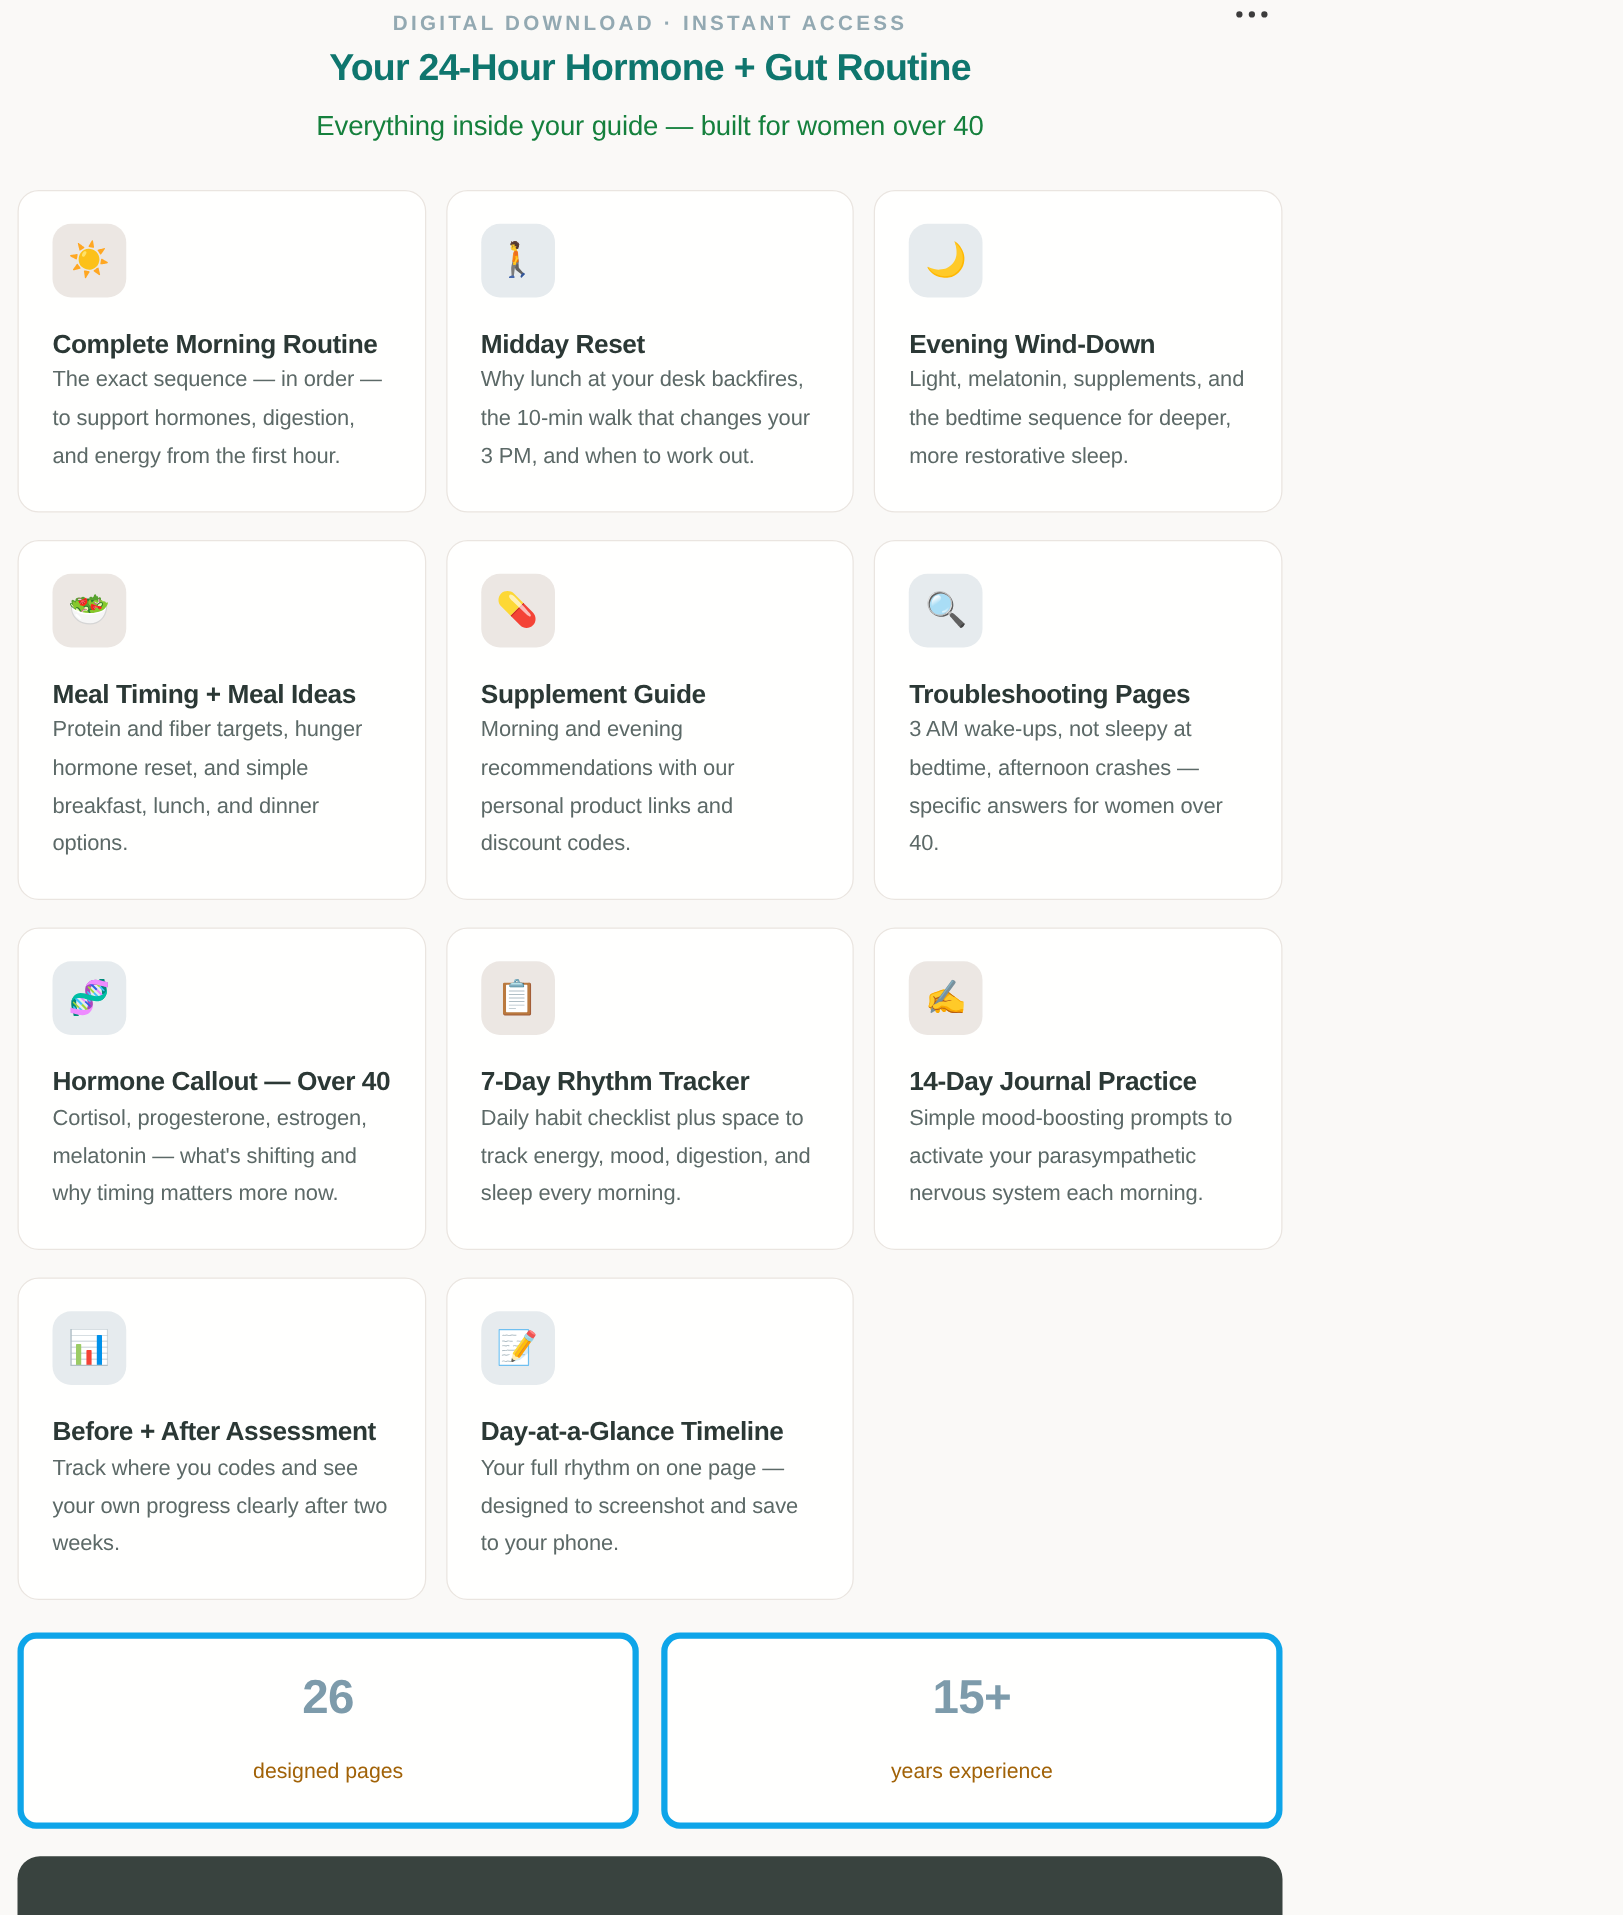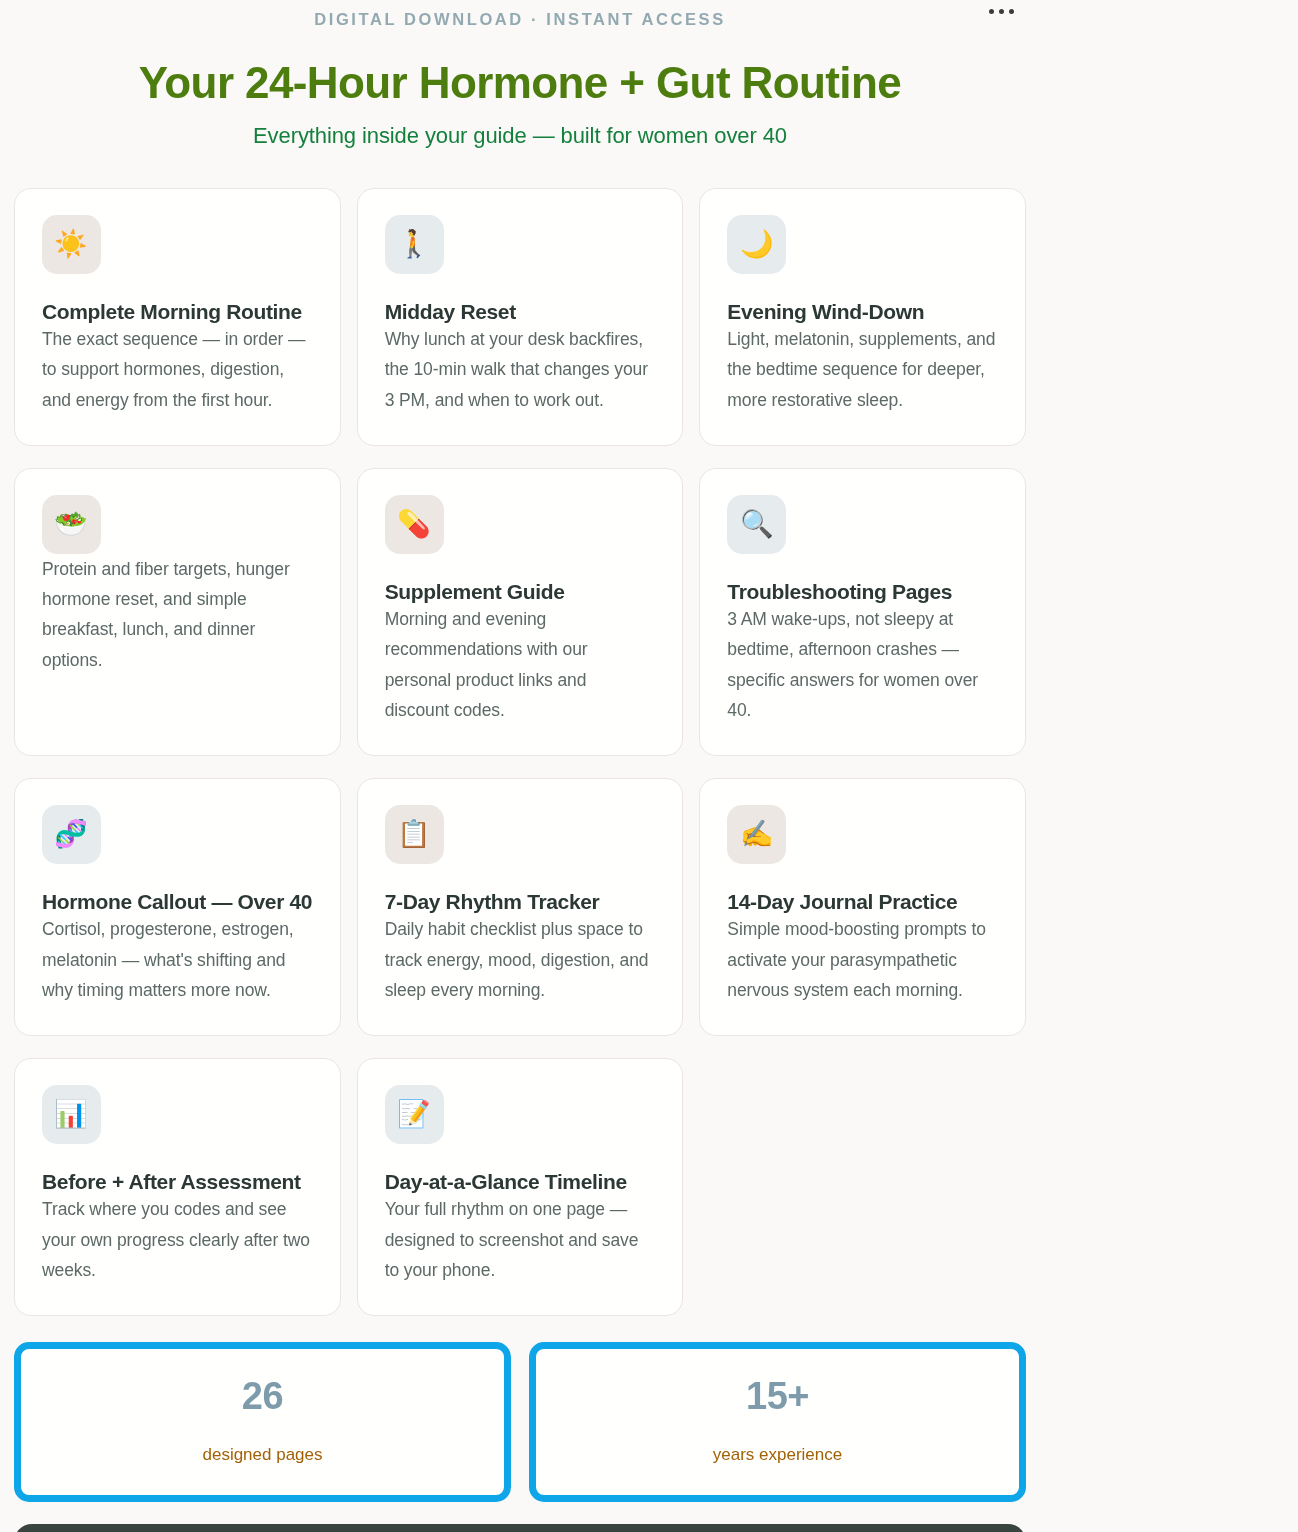--- a/index.html
+++ b/index.html
@@ -43,24 +43,24 @@
 
   .eyebrow {
     font-size: 16.5px;
     font-weight: bold;
     letter-spacing: 2.6px;
     color: #93a9b2;
     line-height: 1.1;
   }
 
   .title {
-    margin-top: 30px;
-    font-size: 44px;
-    font-weight: bold;
-    color: #4d7c0f;
+    margin-top: 10px;
+    font-size: 30px;
+    font-weight: bold;
+    color: #0f766e;
     letter-spacing: -0.6px;
     line-height: 1.12;
   }
 
   .subtitle {
     margin-top: 16px;
     font-size: 22px;
     color: #15803d;
     line-height: 1.2;
     letter-spacing: -0.1px;
@@ -117,21 +117,21 @@
   .stats {
     margin-top: 26px;
     display: grid;
     grid-template-columns: repeat(2, 1fr);
     gap: 18px;
     padding: 0 6px;
   }
 
   .stat {
     background: #fffffe;
-    border: 7px solid #0ea5e9;
+    border: 5px solid #0ea5e9;
     border-radius: 15px;
     padding: 28px 10px 30px 10px;
     text-align: center;
   }
 
   .stat-value {
     font-size: 38px;
     font-weight: bold;
     color: #7d9bab;
     line-height: 1.05;
@@ -193,20 +193,21 @@
         <div class="icon-tile cool">
           <span>🌙</span>
         </div>
         <div class="card-title">Evening Wind-Down</div>
         <div class="card-desc">Light, melatonin, supplements, and the bedtime sequence for deeper, more restorative sleep.</div>
       </div>
       <div class="card">
         <div class="icon-tile warm">
           <span>🥗</span>
         </div>
+        <div class="card-title">Meal Timing + Meal Ideas</div>
         <div class="card-desc">Protein and fiber targets, hunger hormone reset, and simple breakfast, lunch, and dinner options.</div>
       </div>
       <div class="card">
         <div class="icon-tile warm">
           <span>💊</span>
         </div>
         <div class="card-title">Supplement Guide</div>
         <div class="card-desc">Morning and evening recommendations with our personal product links and discount codes.</div>
       </div>
       <div class="card">

